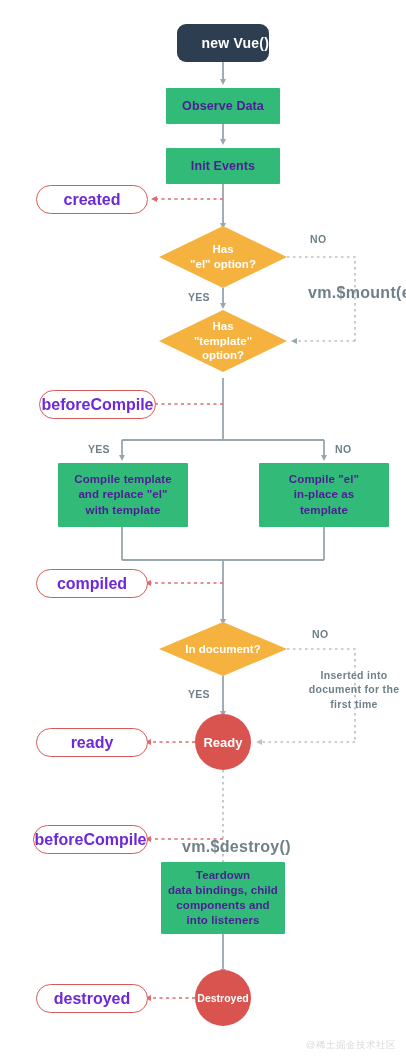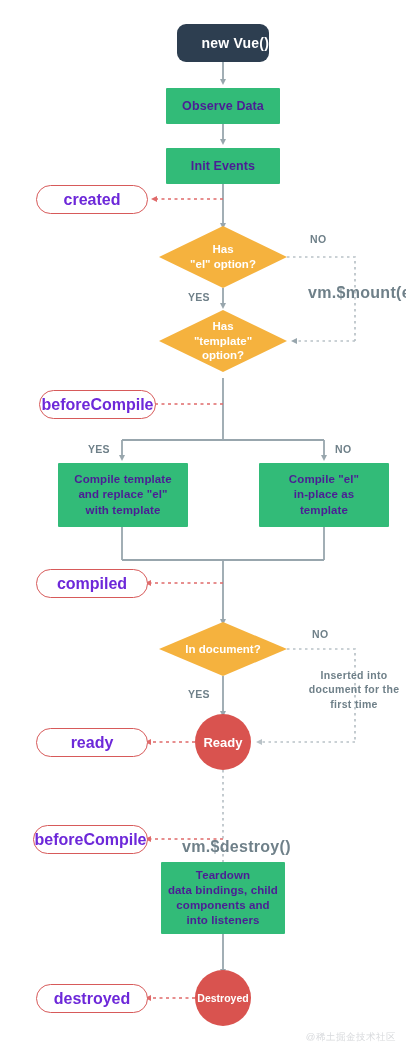--- a/index.html
+++ b/index.html
@@ -29,21 +29,21 @@
 
   .circle{border-radius:50%;background:#d9534f;color:#ffffff;
           font-size:13px;font-weight:bold;}
   .circle.small{font-size:10.5px;}
 
   .lbl{position:absolute;color:#6f8089;font-size:10.5px;font-weight:bold;
        letter-spacing:.3px;white-space:nowrap;}
   .lbl.multi{white-space:normal;line-height:1.38;text-align:center;font-size:10.5px;}
   .lbl.mono{font-size:16px;}
 
-  .watermark{position:absolute;right:10px;bottom:20px;color:#d8dadd;font-size:9.5px;
+  .watermark{position:absolute;right:10px;bottom:12px;color:#d8dadd;font-size:9.5px;
              letter-spacing:.5px;}
   .ln{white-space:pre-line;}
 </style>
 </head>
 <body>
 
 <div id="stage">
 
   <svg class="edges" viewBox="0 0 406 1064" xmlns="http://www.w3.org/2000/svg">
     <defs>

